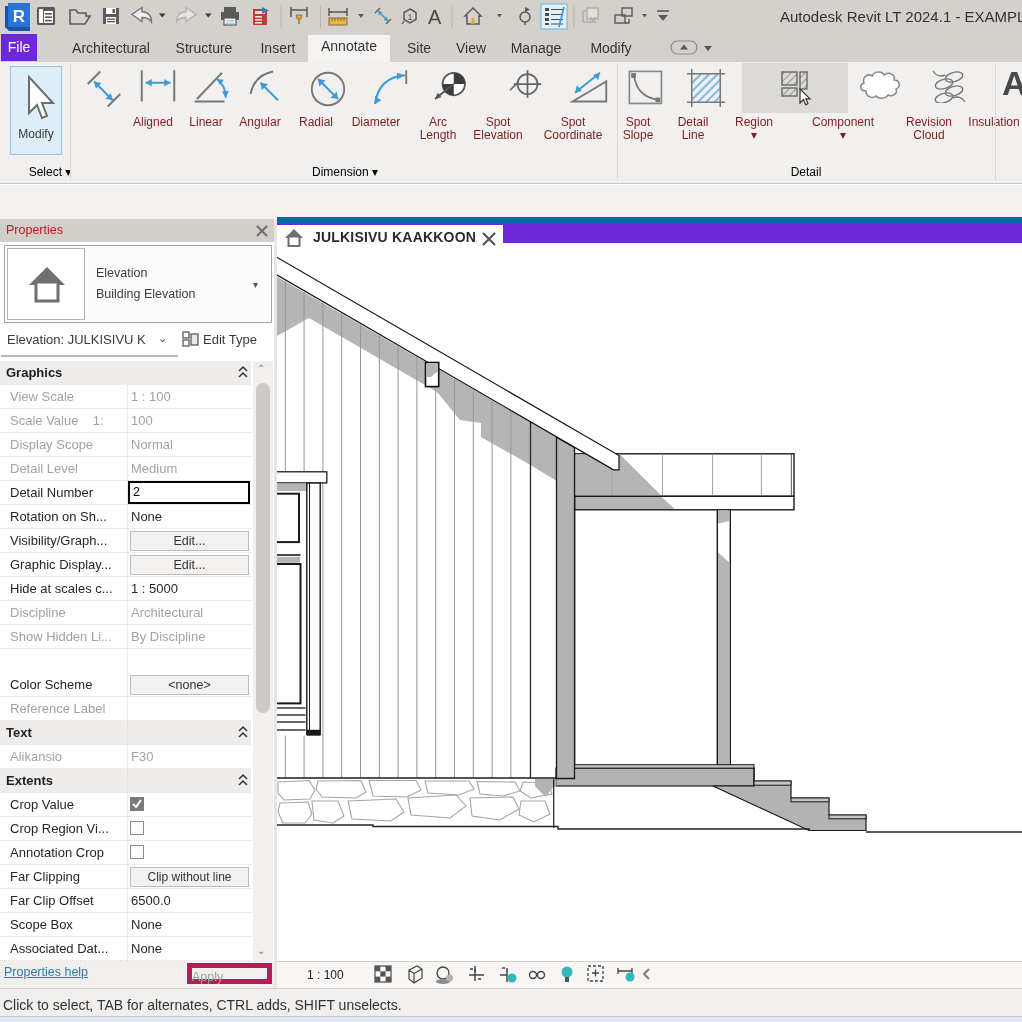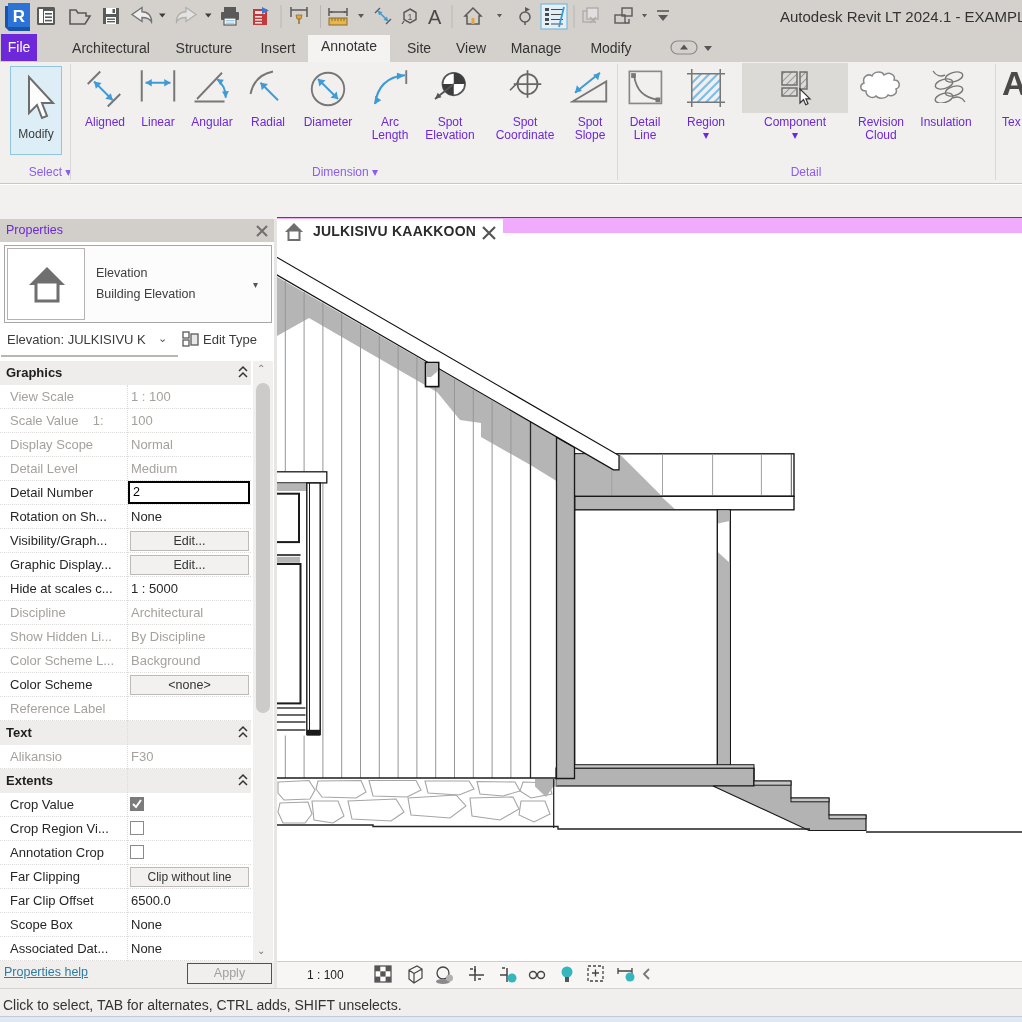--- a/index.html
+++ b/index.html
@@ -7,43 +7,43 @@
   body { font-family:"Liberation Sans", sans-serif; position:relative; background:#fff; }
   .abs { position:absolute; }
   #titlebar { left:0; top:0; width:1022px; height:33px; background:#d4d1cc; }
   #titletext { left:780px; top:8px; font-size:15px; color:#333; white-space:nowrap; }
   #tabrow { left:0; top:33px; width:1022px; height:29px; background:#d4d1cc; }
   .rtab { position:absolute; top:4px; height:25px; font-size:14px; color:#333; text-align:center; line-height:23px; }
   #filetab { left:1px; top:1px; width:36px; height:27px; background:#6d28d9; color:#fff; line-height:26px; }
   #anntab { background:#f4f3f2; }
   #ribbon { left:0; top:62px; width:1022px; height:122px; background:#f1f0ef; border-bottom:1px solid #cbc8c4; }
   .psep { position:absolute; top:2px; width:1px; height:116px; background:#dbd8d4; }
-  .plabel { position:absolute; top:103px; font-size:12px; color:#8b5cf6; width:100px; text-align:center; }
-  .blabel { position:absolute; top:54px; font-size:12px; color:#6d28d9; text-align:center; line-height:13px; white-space:pre-line; }
+  .plabel { position:absolute; top:103px; font-size:12px; color:#000000; width:100px; text-align:center; }
+  .blabel { position:absolute; top:54px; font-size:12px; color:#7f1d1d; text-align:center; line-height:13px; white-space:pre-line;margin-left:48px; }
   .icon32 { position:absolute; top:7px; }
   #modifybtn { position:absolute; left:10px; top:4px; width:52px; height:89px; background:#ddeef7; border:1px solid #8fc7e2; }
   #gapstrip { left:0; top:185px; width:1022px; height:34px; background:#f2f1f0; }
   
   #props { left:0; top:219px; width:274px; height:769px; background:#fff; }
   #propshead { position:absolute; left:0; top:0; width:274px; height:23px; background:#d2cfcb; }
-  #propshead span { position:absolute; left:6px; top:4px; font-size:12.5px; color:#6d28d9; }
+  #propshead span { position:absolute; left:6px; top:4px; font-size:12.5px; color:#b91c1c; }
   .pgray { color:#a5a29d; }
   .pdark { color:#262626; }
   .prow { position:absolute; left:0; width:251px; height:24px; font-size:13px; border-bottom:1px dotted #dcdbda; }
   .prow .nm { position:absolute; left:10px; top:4px; white-space:nowrap; }
   .prow .vl { position:absolute; left:131px; top:4px; white-space:nowrap; }
   .phdr { position:absolute; left:0; width:251px; height:24px; background:#eeedeb; font-size:13px; font-weight:bold; color:#1e1e1e; }
   .phdr span { position:absolute; left:6px; top:4px; }
   .pbtn { position:absolute; left:130px; top:2px; width:119px; height:20px; background:#f2f1f0; border:1px solid #bdbab7; font-size:12.5px; color:#333; text-align:center; line-height:18px; }
   .chk { position:absolute; left:130px; top:4px; width:14px; height:14px; background:#fff; border:1px solid #8a8a8a; }
   #statusbar { left:0; top:988px; width:1022px; height:28px; background:#f0efed; border-top:1px solid #d5d3d0; }
   #statusbar span { position:absolute; left:3px; top:8px; font-size:14px; color:#333; }
   #bluestrip { left:0; top:1016px; width:1022px; height:6px; background:#e2e8f2; border-top:1px solid #c0cbdb; }
   #canvaswrap { left:277px; top:217px; width:745px; height:771px; background:#fff; }
-  #viewtabbar { position:absolute; left:0; top:0; width:745px; height:16px; background:#f0abfc; border-top:1px solid #0369a1; }
+  #viewtabbar { position:absolute; left:0; top:0; width:745px; height:26px; background:#6d28d9; border-top:7px solid #0369a1; }
   #viewtab { position:absolute; left:0; top:1px; width:226px; height:25px; background:#fff; }
   #vsep { left:274px; top:219px; width:3px; height:769px; background:#e8e6e4; }
   #viewctrl { position:absolute; left:0; top:744px; width:745px; height:27px; background:#f7f6f5; border-top:1px solid #d0cdc9; }
 </style>
 </head>
 <body>
 <div class="abs" id="titlebar">
 <svg width="700" height="33" viewBox="0 0 700 33">
 
   <g>
@@ -386,24 +386,20 @@
       <span class="vl">1 : 5000</span>
     </div>
   <div class="prow pgray" style="top:382px;">
       <span class="nm">Discipline</span>
       <span class="vl">Architectural</span>
     </div>
   <div class="prow pgray" style="top:406px;">
       <span class="nm">Show Hidden Li...</span>
       <span class="vl">By Discipline</span>
     </div>
-  <div class="prow pgray" style="top:430px;">
-      <span class="nm">Color Scheme L...</span>
-      <span class="vl">Background</span>
-    </div>
   <div class="prow pdark" style="top:454px;padding-left:46px;">
       <span class="nm">Color Scheme</span>
       <div class="pbtn">&lt;none&gt;</div>
     </div>
   <div class="prow pgray" style="top:478px;">
       <span class="nm">Reference Label</span>
     </div>
   <div class="phdr" style="top:502px;">
       <span>Text</span>
     </div>
@@ -458,21 +454,21 @@
     </svg>
 
   <div style="position:absolute;left:253px;top:142px;width:20px;height:600px;background:#f1f0ef;">
     <div style="position:absolute;left:4px;top:2px;font-size:10px;color:#777;">⌃</div>
     <div style="position:absolute;left:3px;top:22px;width:14px;height:330px;background:#cdcbc9;border-radius:7px;"></div>
     <div style="position:absolute;left:4px;top:584px;font-size:10px;color:#777;">⌄</div>
   </div>
 
   <div style="position:absolute;left:0;top:742px;width:274px;height:27px;background:#f0efed;">
     <div style="position:absolute;left:4px;top:4px;font-size:12.5px;color:#2e7ca3;text-decoration:underline;">Properties help</div>
-    <div style="position:absolute;left:187px;top:2px;width:85px;height:21px;background:#f0efee;border:1px solid #be185d;font-size:12.5px;color:#a2a09d;text-align:center;line-height:19px;">Apply</div>
+    <div style="position:absolute;left:187px;top:2px;width:85px;height:21px;background:#f0efee;border:5px solid #be185d;font-size:12.5px;color:#a2a09d;text-align:left;line-height:19px;">Apply</div>
   </div>
 </div>
 <div class="abs" id="vsep"></div>
 <div class="abs" id="canvaswrap">
   <div id="viewtabbar">
     <div id="viewtab">
       <svg width="20" height="20" style="position:absolute;left:7px;top:3px;" viewBox="0 0 20 20">
         <path d="M10,1 L19,10 L1,10 Z" fill="#6f6f6f"></path>
         <rect x="4.5" y="8.5" width="11" height="9.5" fill="#fff" stroke="#6f6f6f" stroke-width="2"></rect>
       </svg>

